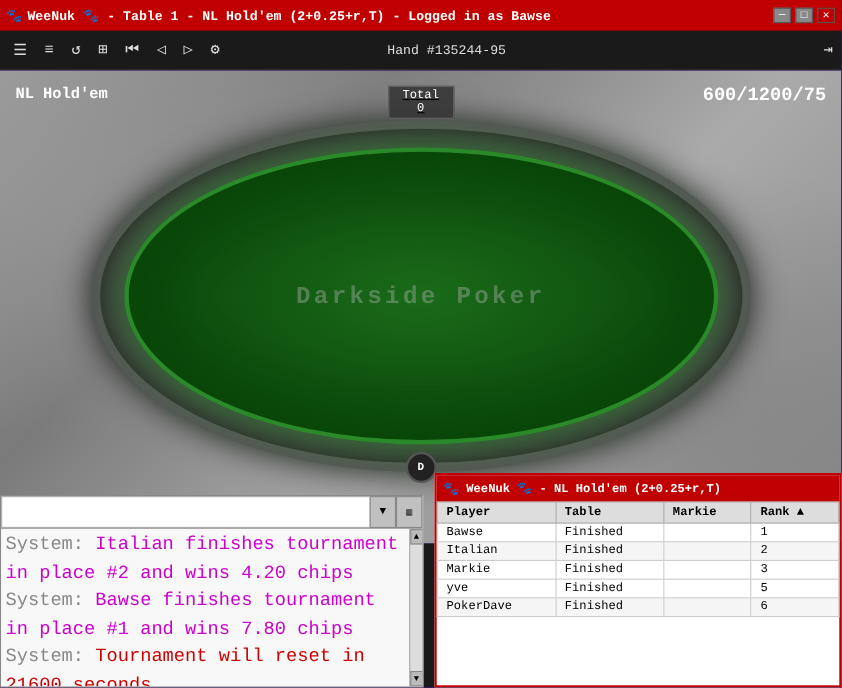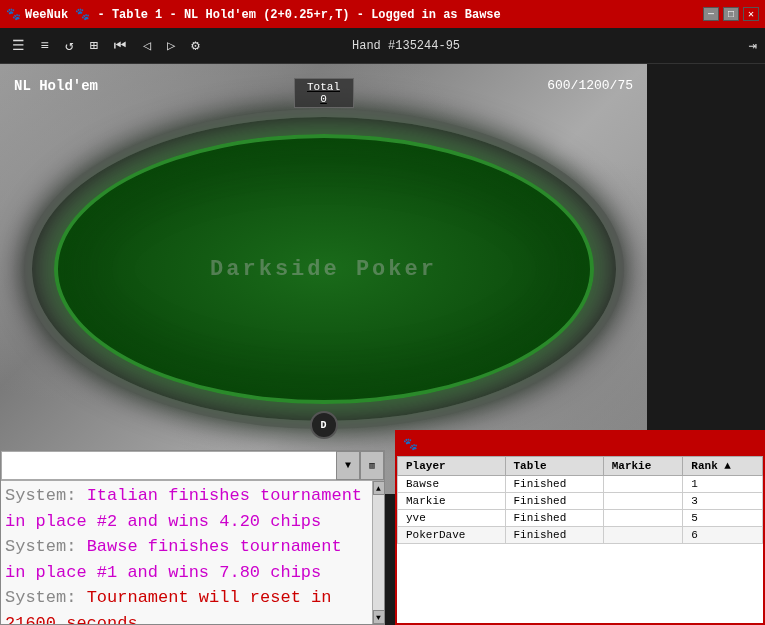--- a/index.html
+++ b/index.html
@@ -70,21 +70,21 @@
       margin-right: auto;
     }
     .toolbar-right-icon {
       color: #ddd;
       font-size: 14px;
       margin-left: auto;
     }
 
     
     #game-area {
-      width: 647px;
+      width: 765px;
       height: 430px;
       background: #4c1d95;
       position: relative;
       overflow: hidden;
     }
 
     
     #game-area::before {
       content: '';
       position: absolute;
@@ -130,22 +130,22 @@
     #total-pot-value {
       font-size: 11px;
     }
 
     
     #blinds-label {
       position: absolute;
       top: 14px;
       right: 14px;
       color: white;
-      font-size: 13px;
-      font-weight: normal;
+      font-size: 17px;
+      font-weight: bold;
       z-index: 10;
     }
 
     
     #poker-table-container {
       position: absolute;
       top: 45px;
       left: 50%;
       transform: translateX(-50%);
       width: 600px;
@@ -437,36 +437,43 @@
       <div class="scroll-btn">▲</div>
       <div style="flex:1;background:#eee;"></div>
       <div class="scroll-btn">▼</div>
     </div>
   </div>
 </div>
 
 <div id="tournament-window">
   <div id="tournament-titlebar">
     <span>🐾</span>
+    <span id="tournament-title">WeeNuk 🐾 - NL Hold'em (2+0.25+r,T)</span>
   </div>
   <table id="tournament-table">
     <thead>
       <tr>
         <th>Player</th>
         <th>Table</th>
         <th>Markie</th>
         <th>Rank ▲</th>
       </tr>
     </thead>
     <tbody id="tournament-tbody">
     <tr style="background: white;">
           <td>Bawse</td>
           <td>Finished</td>
           <td></td>
           <td>1</td>
+        </tr>
+        <tr style="background: rgb(245, 245, 245);">
+          <td>Italian</td>
+          <td>Finished</td>
+          <td></td>
+          <td>2</td>
         </tr>
         <tr style="background: white;">
           <td>Markie</td>
           <td>Finished</td>
           <td></td>
           <td>3</td>
         </tr>
         <tr style="background: white;">
           <td>yve</td>
           <td>Finished</td>

